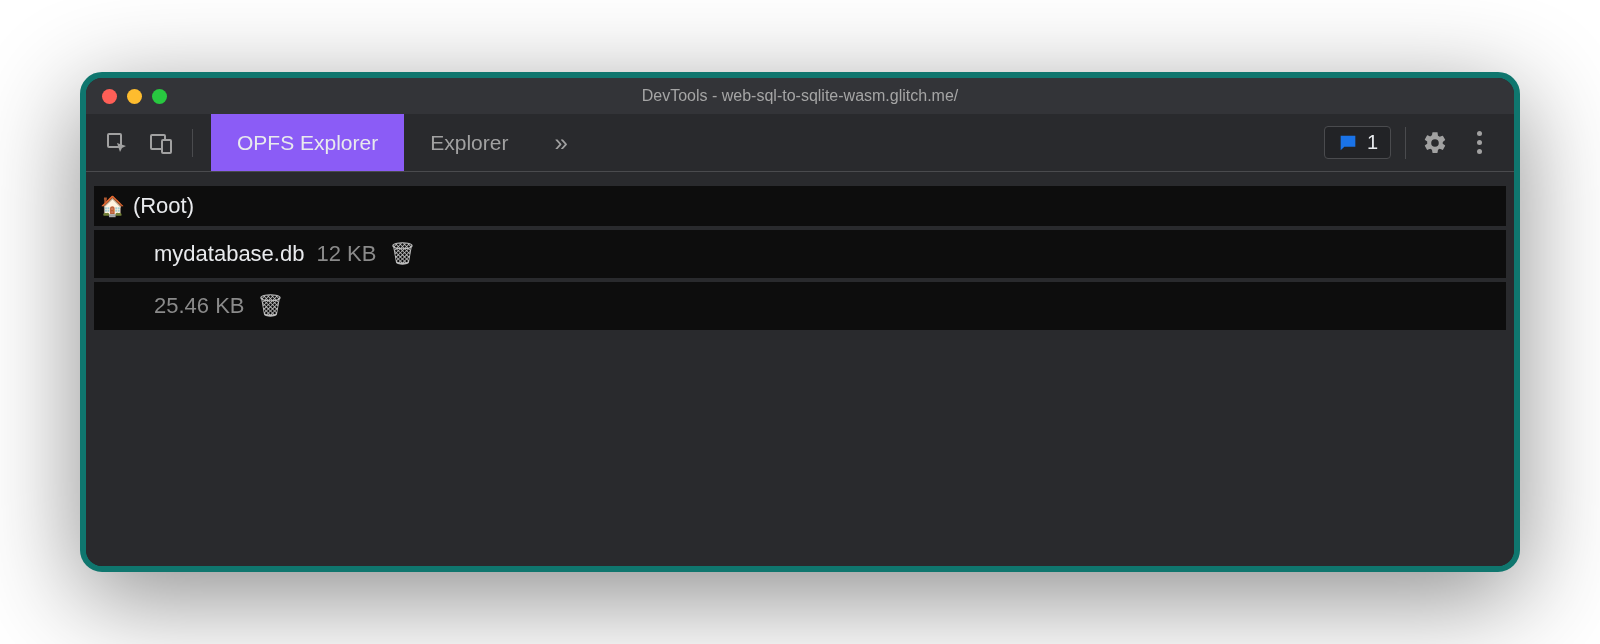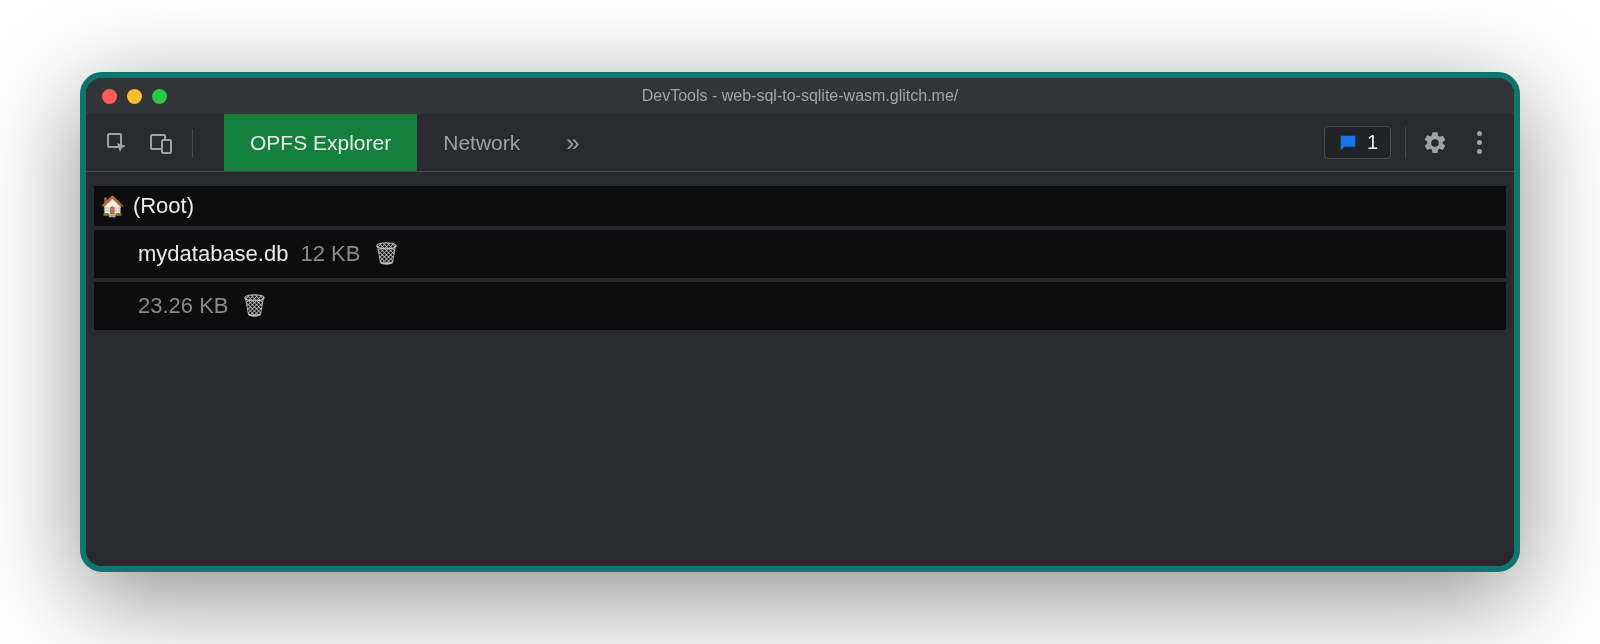--- a/index.html
+++ b/index.html
@@ -90,23 +90,22 @@
   .tab {
     display: flex;
     align-items: center;
     padding: 0 26px;
     color: #a1a1a1;
     font-size: 21px;
     cursor: pointer;
     white-space: nowrap;
   }
   .tab.active {
-    background: #15803d;
-    color: #e8eaed;
-    margin-left: 13px;
+    background: #8b5cf6;
+    color: #e8eaed;
   }
   .more-tabs {
     display: flex;
     align-items: center;
     padding: 0 20px;
     color: #a1a1a1;
     font-size: 24px;
     cursor: pointer;
   }
   .toolbar-right {
@@ -164,21 +163,21 @@
     padding-left: 6px;
   }
   .file-row {
     display: flex;
     align-items: center;
     gap: 12px;
     height: 48px;
     background: #0d0d0d;
     color: #e8eaed;
     font-size: 22px;
-    padding-left: 44px;
+    padding-left: 60px;
     margin-top: 4px;
   }
   .file-name { color: #e8eaed; }
   .file-size { color: #8a8a8a; }
   .trash {
     font-size: 22px;
     cursor: pointer;
     color: #bdbdbd;
     filter: grayscale(1);
   }
@@ -214,21 +213,21 @@
         </svg>
       </div>
       <div class="divider"></div>
     </div>
 
     <div class="tabs">
       <div class="tab active">
         <span>OPFS Explorer</span>
       </div>
       <div class="tab">
-        <span>Network</span>
+        <span>Explorer</span>
       </div>
       <div class="more-tabs">
         <span>»</span>
       </div>
     </div>
 
     <div class="toolbar-right">
       <div class="issues-badge">
         <svg width="22" height="22" viewBox="0 0 24 24" fill="currentColor">
           <path d="M4 4h16v12H8l-4 4V4z"></path>
@@ -255,19 +254,19 @@
       <span>(Root)</span>
     </div>
 
     <div class="file-row">
       <span class="file-name">mydatabase.db</span>
       <span class="file-size">12 KB</span>
       <span class="trash">🗑</span>
     </div>
 
     <div class="file-row">
-      <span class="file-size">23.26 KB</span>
+      <span class="file-size">25.46 KB</span>
       <span class="trash">🗑</span>
     </div>
   </div>
 
 </div>
 </div>
 
 </body></html>

